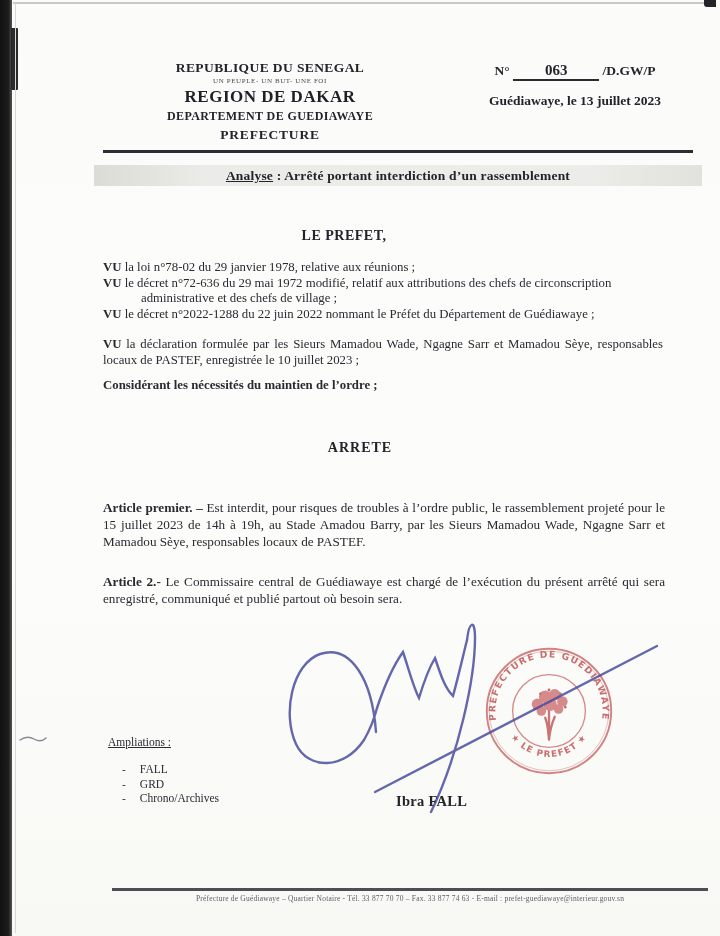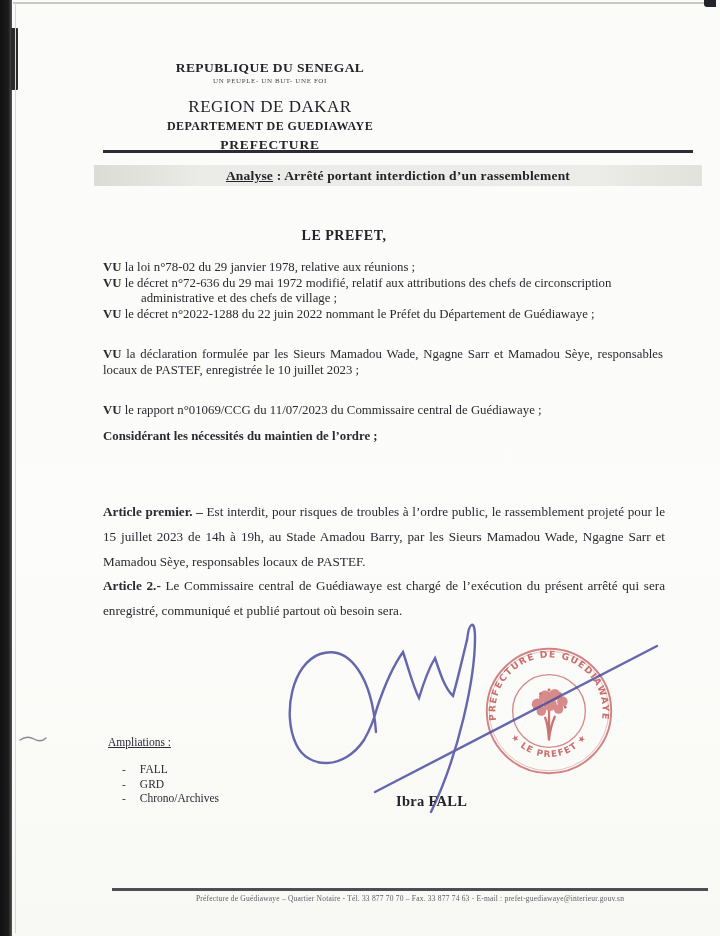--- a/index.html
+++ b/index.html
@@ -19,21 +19,21 @@
     background:linear-gradient(90deg,#111 0%,#1c1c1c 70%,#555 100%);}
   .edge-left-wide{position:absolute;left:11px;top:28px;width:7px;height:62px;background:#2a2a2a;border-radius:1px;}
   .edge-top{position:absolute;left:13px;top:2px;width:700px;height:2px;background:#c9c9c4;}
   .edge-vline{position:absolute;left:15px;top:3px;width:1px;height:930px;background:#d8d8d2;}
   .corner-tr{position:absolute;right:4px;top:0;width:12px;height:7px;background:#23232a;border-radius:0 0 0 3px;}
 
   
   .hdr-left{position:absolute;left:96px;top:60px;width:348px;text-align:center;}
   .hdr-l1{font-size:13.5px;font-weight:bold;letter-spacing:.4px;color:#23232c;}
   .hdr-l2{font-size:7px;letter-spacing:.6px;color:#4a4a52;margin-top:1px;}
-  .hdr-l3{font-size:17px;font-weight:normal;letter-spacing:.5px;color:#1f1f28;margin-top:12px;}
+  .hdr-l3{font-size:17px;font-weight:bold;letter-spacing:.5px;color:#1f1f28;margin-top:2px;}
   .hdr-l4{font-size:12px;font-weight:bold;letter-spacing:.4px;color:#23232c;margin-top:2px;}
   .hdr-l5{font-size:13.5px;font-weight:bold;letter-spacing:.8px;color:#23232c;margin-top:3px;}
 
   .hdr-right{position:absolute;left:450px;top:62px;width:250px;}
   .numero-line{font-size:13.5px;font-weight:bold;text-align:center;color:#23232c;}
   .numero-value{display:inline-block;min-width:78px;text-align:center;
     border-bottom:2px solid #2a2a32;font-size:15px;padding:0 4px 0 4px;}
   .place-date{margin-top:12px;font-size:13.5px;font-weight:bold;text-align:center;color:#23232c;}
 
   .hdr-rule{position:absolute;left:103px;top:150px;width:590px;height:3px;background:#2c2c34;}
@@ -45,28 +45,28 @@
   .analyse-label{text-decoration:underline;}
 
   .salutation{position:absolute;left:0;top:228px;width:688px;text-align:center;
     font-size:14px;font-weight:bold;letter-spacing:.5px;color:#23232c;}
 
   
   .vu-block{position:absolute;left:103px;top:260px;width:560px;font-size:12.8px;line-height:15.5px;color:#2a2a33;}
   .vu-item{margin:0;}
   .vu-item b{font-weight:bold;}
   .vu-hang{padding-left:38px;text-indent:-38px;}
-  .vu-sp{margin-top:25px;}
+  .vu-sp{margin-top:15px;}
   .vu-just{text-align:justify;}
   .considerant{margin-top:10px;font-weight:bold;}
 
   .arrete-heading{position:absolute;left:0;top:440px;width:720px;text-align:center;
     font-size:14px;font-weight:bold;letter-spacing:1px;color:#23232c;}
 
-  .article{position:absolute;left:103px;width:562px;font-size:13.2px;line-height:25px;
+  .article{position:absolute;left:103px;width:562px;font-size:13.2px;line-height:17px;
     text-align:justify;color:#2a2a33;}
   .article b{font-weight:bold;}
   .article-1{top:486px;}
   .article-2{top:560px;}
 
   
   .stamp{position:absolute;left:482px;top:644px;width:134px;height:134px;opacity:.88;}
   .signature{position:absolute;left:280px;top:612px;width:400px;height:208px;}
   .signatory{position:absolute;left:396px;top:793px;font-size:14.5px;font-weight:bold;color:#23232c;letter-spacing:.3px;}
 
@@ -96,40 +96,48 @@
   <div class="corner-tr"></div>
 
   <div class="hdr-left">
     <div class="hdr-l1">REPUBLIQUE DU SENEGAL</div>
     <div class="hdr-l2">UN PEUPLE- UN BUT- UNE FOI</div>
     <div class="hdr-l3">REGION DE DAKAR</div>
     <div class="hdr-l4">DEPARTEMENT DE GUEDIAWAYE</div>
     <div class="hdr-l5">PREFECTURE</div>
   </div>
 
+  <div class="hdr-right">
+    <div class="numero-line">
+      <span>N°</span>
+      <span class="numero-value">063</span>
+      <span>/D.GW/P</span>
+    </div>
+    <div class="place-date">Guédiawaye, le 13 juillet 2023</div>
+  </div>
 
   <div class="hdr-rule"></div>
 
   <div class="analyse-band">
     <div class="analyse-text">
       <span class="analyse-label">Analyse</span><span> : Arrêté portant interdiction d’un rassemblement</span>
     </div>
   </div>
 
   <div class="salutation">LE PREFET,</div>
 
   <div class="vu-block">
     <p class="vu-item"><b>VU</b><span> la loi n°78-02 du 29 janvier 1978, relative aux réunions ;</span></p>
     <p class="vu-item vu-hang"><b>VU</b><span> le décret n°72-636 du 29 mai 1972 modifié, relatif aux attributions des chefs de circonscription administrative et des chefs de village ;</span></p>
     <p class="vu-item"><b>VU</b><span> le décret n°2022-1288 du 22 juin 2022 nommant le Préfet du Département de Guédiawaye ;</span></p>
     <p class="vu-item vu-sp vu-just"><b>VU</b><span> la déclaration formulée par les Sieurs Mamadou Wade, Ngagne Sarr et Mamadou Sèye, responsables locaux de PASTEF, enregistrée le 10 juillet 2023 ;</span></p>
-    <p class="vu-item vu-sp"><b>VU</b><span> le rapport n°01069/CCG du 11/07/2023 du Commissaire central de Guédiawaye ;</span></p>
     <p class="vu-item considerant">Considérant les nécessités du maintien de l’ordre ;</p>
   </div>
 
+  <div class="arrete-heading">ARRETE</div>
 
   <p class="article article-1"><b>Article premier. –</b><span> Est interdit, pour risques de troubles à l’ordre public, le rassemblement projeté pour le 15 juillet 2023 de 14h à 19h, au Stade Amadou Barry, par les Sieurs Mamadou Wade, Ngagne Sarr et Mamadou Sèye, responsables locaux de PASTEF.</span></p>
   <p class="article article-2"><b>Article 2.-</b><span> Le Commissaire central de Guédiawaye est chargé de l’exécution du présent arrêté qui sera enregistré, communiqué et publié partout où besoin sera.</span></p>
 
   <svg class="stamp" viewBox="0 0 140 140">
     <g stroke="#c25b5b" fill="none">
       <circle cx="70" cy="70" r="65" stroke-width="2" opacity=".85"></circle>
       <circle cx="70" cy="70" r="62.5" stroke-width=".8" opacity=".55"></circle>
       <circle cx="70" cy="70" r="38" stroke-width="1.4" opacity=".8"></circle>
     </g>

